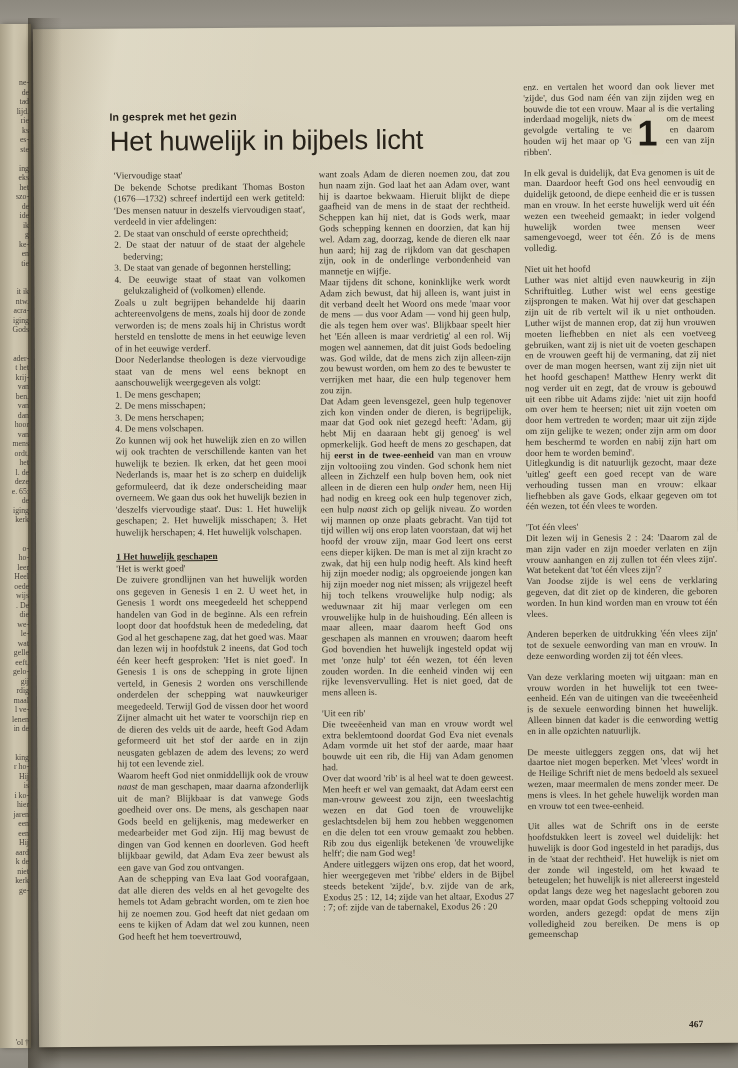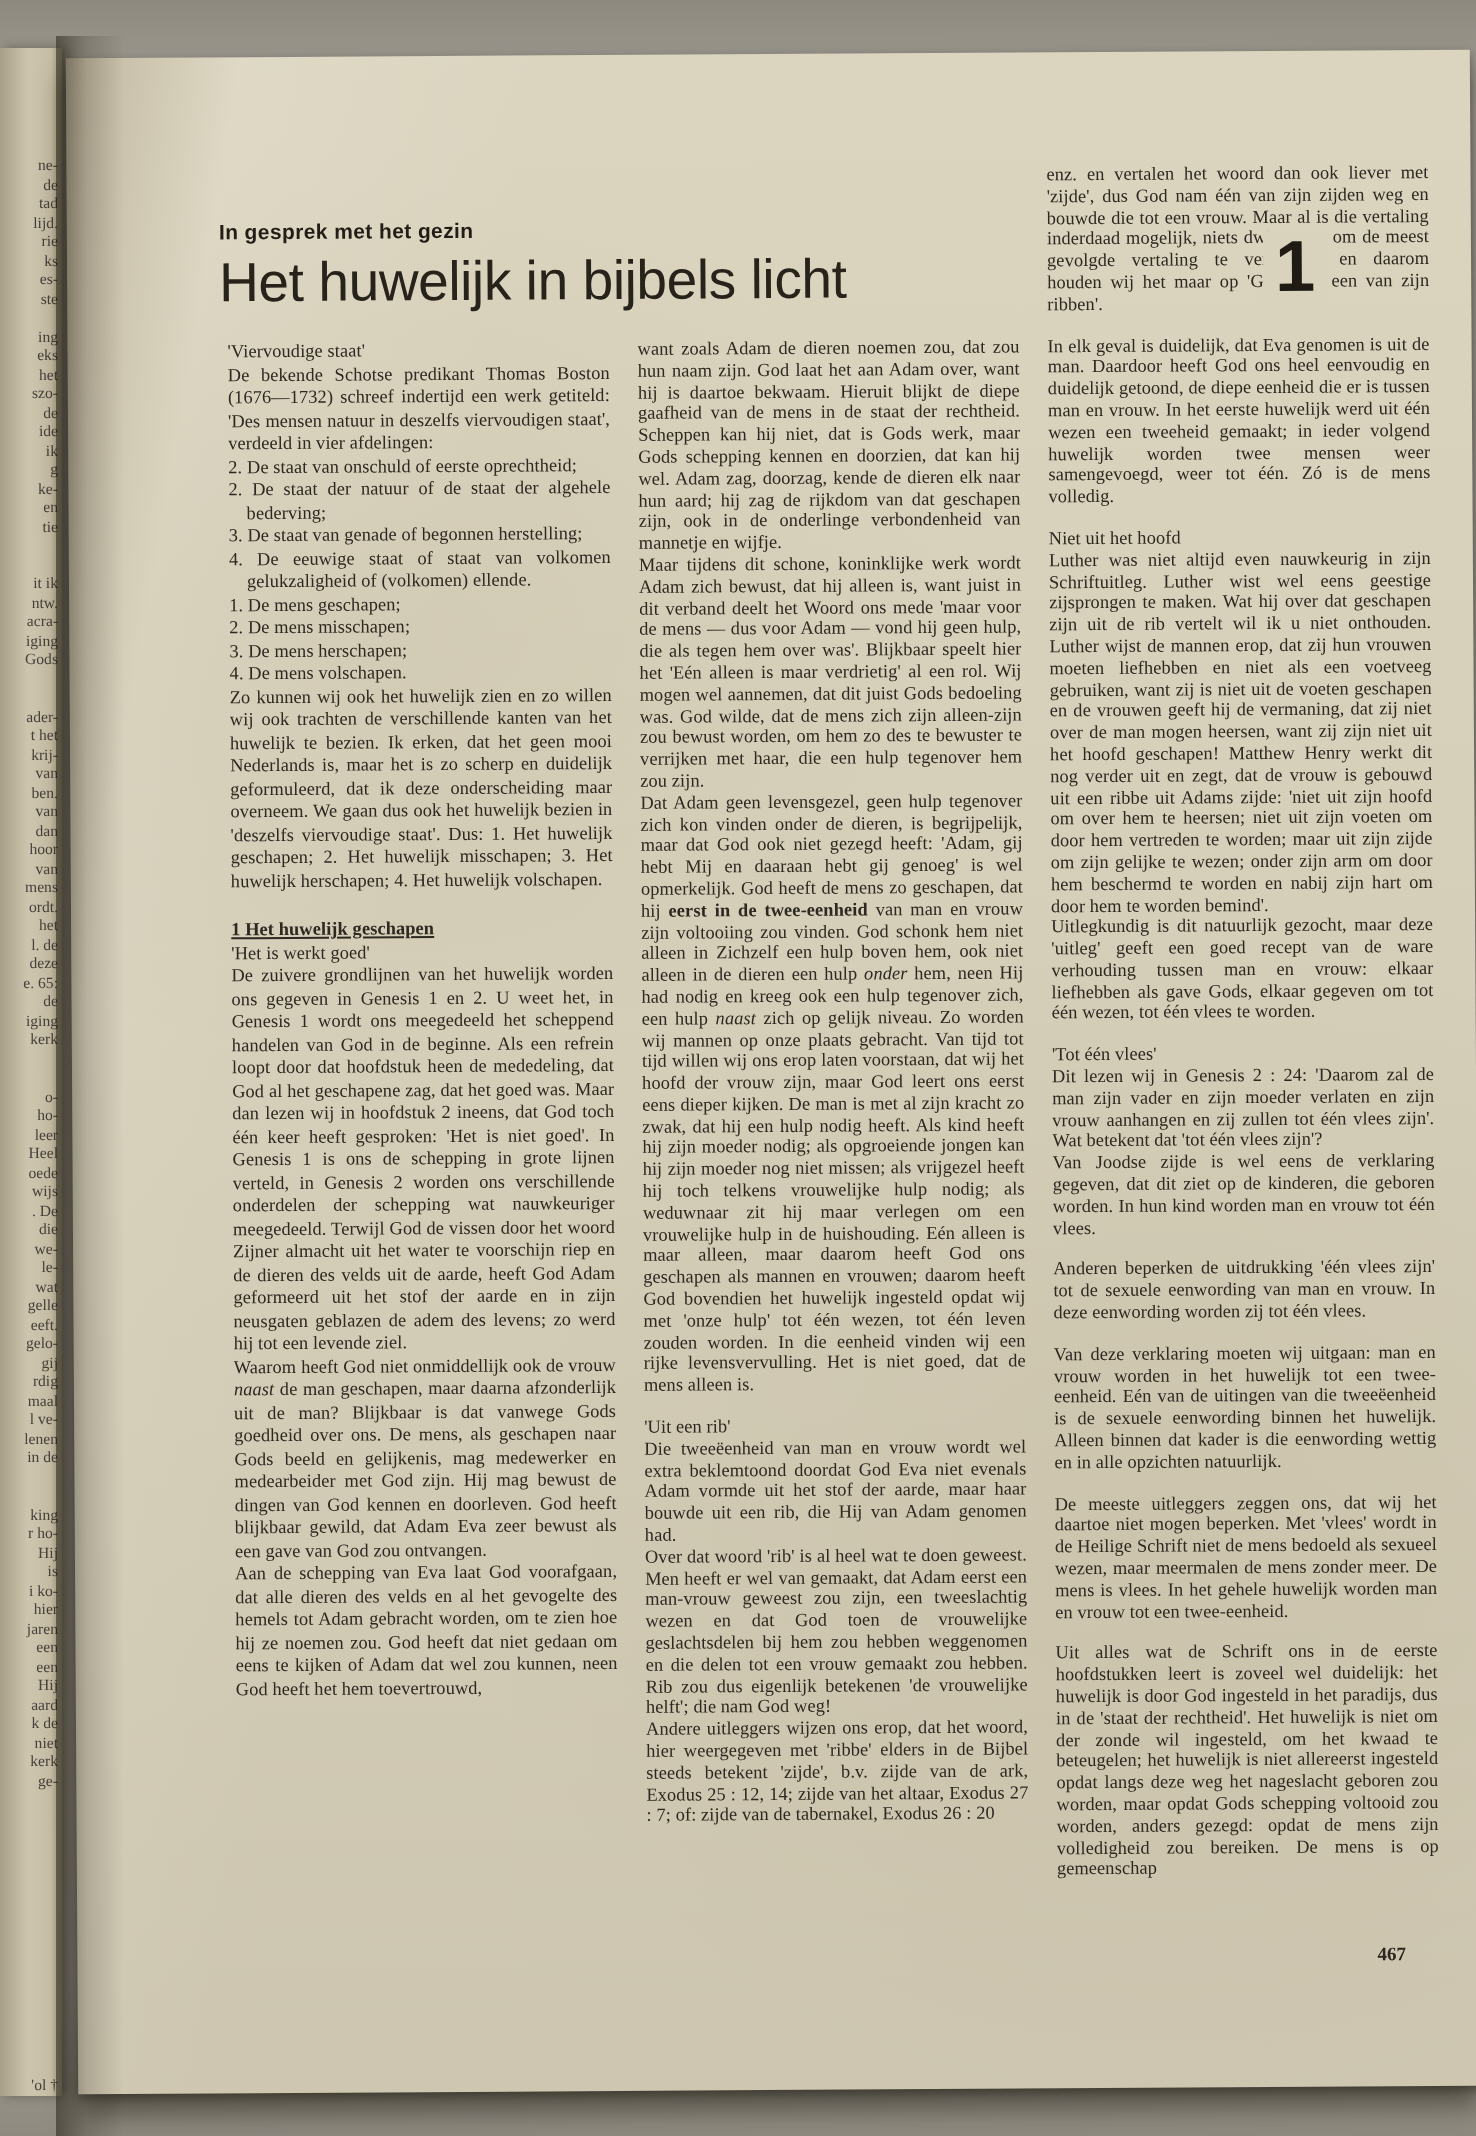--- a/index.html
+++ b/index.html
@@ -50,21 +50,21 @@
   }
   .col[data-column="0"]{left:80px;top:142px;height:858px;line-height:11.5px;}
   .col[data-column="1"]{left:285px;top:142px;height:858px;}
   .col[data-column="2"]{left:490px;top:56px;height:944px;}
   .blk{margin:0;}
   .blk.gap{margin-top:10px;}
   .subhead{}
   .heading{font-weight:700;text-decoration:underline;}
   .heading.gap{margin-top:13px;}
   .list{padding-left:9px;text-indent:-9px;}
-  .folio{position:absolute;left:650px;top:948px;font-weight:700;font-size:9.5px;color:#2a251d;
+  .folio{position:absolute;left:650px;top:994px;font-weight:700;font-size:9.5px;color:#2a251d;
     font-family:"Liberation Serif",serif;}
 </style>
 </head>
 <body>
 
 <div class="scene">
 
   <div class="prev-page">
     <div class="fragments" id="fragments">
         <div class="frag-line">ne-</div>
@@ -183,20 +183,22 @@
 
     <div class="part-number">1</div>
 
     <div class="col" data-column="0">
         <div class="blk subhead">'Viervoudige staat'</div>
         <div class="blk para">De bekende Schotse predikant Thomas Boston (1676—1732) schreef indertijd een werk getiteld: 'Des mensen natuur in deszelfs viervoudigen staat', verdeeld in vier afdelingen:</div>
         <div class="blk list">2. De staat van onschuld of eerste oprechtheid;</div>
         <div class="blk list">2. De staat der natuur of de staat der algehele bederving;</div>
         <div class="blk list">3. De staat van genade of begonnen herstelling;</div>
         <div class="blk list">4. De eeuwige staat of staat van volkomen gelukzaligheid of (volkomen) ellende.</div>
+        <div class="blk para">Zoals u zult begrijpen behandelde hij daarin achtereenvolgens de mens, zoals hij door de zonde verworden is; de mens zoals hij in Christus wordt hersteld en tenslotte de mens in het eeuwige leven of in het eeuwige verderf.</div>
+        <div class="blk para">Door Nederlandse theologen is deze viervoudige staat van de mens wel eens beknopt en aanschouwelijk weergegeven als volgt:</div>
         <div class="blk list">1. De mens geschapen;</div>
         <div class="blk list">2. De mens misschapen;</div>
         <div class="blk list">3. De mens herschapen;</div>
         <div class="blk list">4. De mens volschapen.</div>
         <div class="blk para">Zo kunnen wij ook het huwelijk zien en zo willen wij ook trachten de verschillende kanten van het huwelijk te bezien. Ik erken, dat het geen mooi Nederlands is, maar het is zo scherp en duidelijk geformuleerd, dat ik deze onderscheiding maar overneem. We gaan dus ook het huwelijk bezien in 'deszelfs viervoudige staat'. Dus: 1. Het huwelijk geschapen; 2. Het huwelijk misschapen; 3. Het huwelijk herschapen; 4. Het huwelijk volschapen.</div>
         <div class="blk heading gap">1  Het huwelijk geschapen</div>
         <div class="blk subhead">'Het is werkt goed'</div>
         <div class="blk para">De zuivere grondlijnen van het huwelijk worden ons gegeven in Genesis 1 en 2. U weet het, in Genesis 1 wordt ons meegedeeld het scheppend handelen van God in de beginne. Als een refrein loopt door dat hoofdstuk heen de mededeling, dat God al het geschapene zag, dat het goed was. Maar dan lezen wij in hoofdstuk 2 ineens, dat God toch één keer heeft gesproken: 'Het is niet goed'. In Genesis 1 is ons de schepping in grote lijnen verteld, in Genesis 2 worden ons verschillende onderdelen der schepping wat nauwkeuriger meegedeeld. Terwijl God de vissen door het woord Zijner almacht uit het water te voorschijn riep en de dieren des velds uit de aarde, heeft God Adam geformeerd uit het stof der aarde en in zijn neusgaten geblazen de adem des levens; zo werd hij tot een levende ziel.</div>
         <div class="blk para">Waarom heeft God niet onmiddellijk ook de vrouw <i>naast</i> de man geschapen, maar daarna afzonderlijk uit de man? Blijkbaar is dat vanwege Gods goedheid over ons. De mens, als geschapen naar Gods beeld en gelijkenis, mag medewerker en medearbeider met God zijn. Hij mag bewust de dingen van God kennen en doorleven. God heeft blijkbaar gewild, dat Adam Eva zeer bewust als een gave van God zou ontvangen.</div>
         <div class="blk para">Aan de schepping van Eva laat God voorafgaan, dat alle dieren des velds en al het gevogelte des hemels tot Adam gebracht worden, om te zien hoe hij ze noemen zou. God heeft dat niet gedaan om eens te kijken of Adam dat wel zou kunnen, neen God heeft het hem toevertrouwd,</div>

